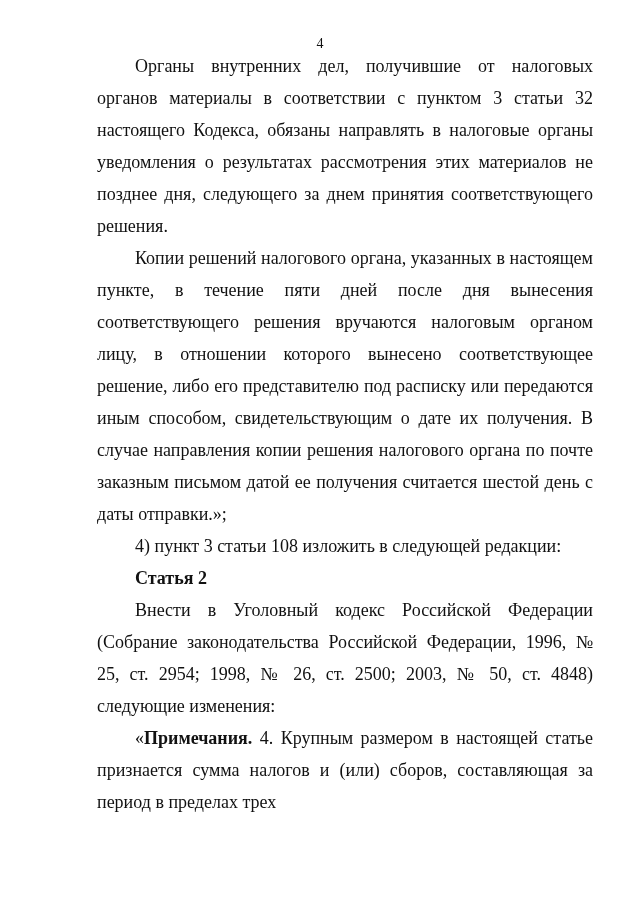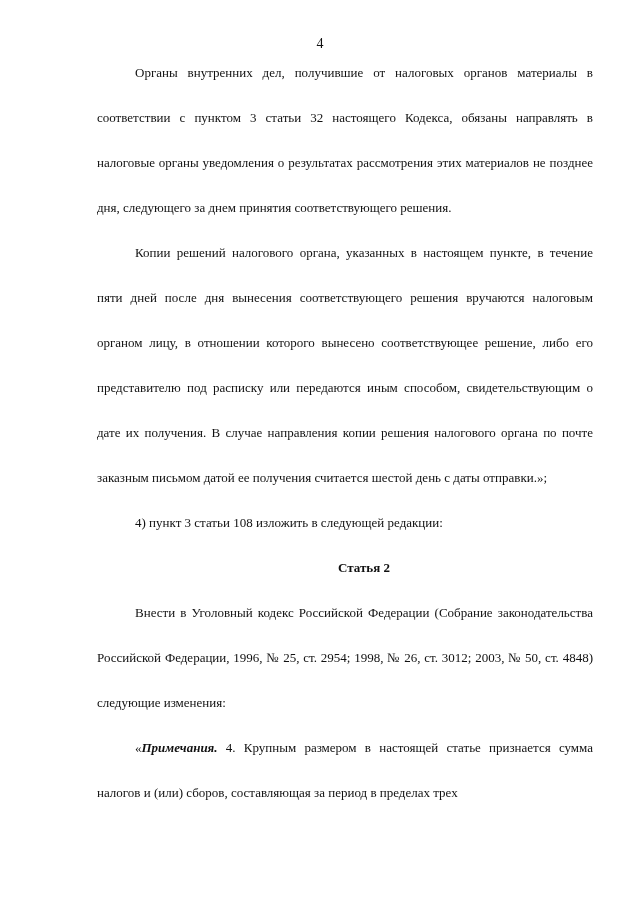--- a/index.html
+++ b/index.html
@@ -7,34 +7,34 @@
   .page {
     position: absolute; left: 0; top: 0; width: 640px; height: 900px;
     font-family: "Liberation Serif", serif; color: #111;
   }
   .page-number {
     position: absolute; top: 36px; left: 0; width: 640px; text-align: center;
     font-size: 14px; line-height: 16px;
   }
   .body {
     position: absolute; left: 97px; top: 50px; width: 496px;
-    font-size: 13px; line-height: 45px;
+    font-size: 18px; line-height: 32px;
   }
   .p { margin: 0; text-align: justify; text-align-last: left; }
   .p.indent { text-indent: 38px; }
-  .heading { font-weight: bold; text-indent: 38px; margin: 0; text-align: center; }
-  b { font-weight: bold; font-style: italic; }
+  .heading { font-weight: bold; text-indent: 38px; margin: 0; }
+  b { font-weight: bold; }
 </style>
 </head>
 <body>
 
 <div class="page">
   <div class="page-number">4</div>
 
   <div class="body">
     <p class="p indent">Органы внутренних дел, получившие от налоговых органов материалы в соответствии с пунктом 3 статьи 32 настоящего Кодекса, обязаны направлять в налоговые органы уведомления о результатах рассмотрения этих материалов не позднее дня, следующего за днем принятия соответствующего решения.</p>
     <p class="p indent">Копии решений налогового органа, указанных в настоящем пункте, в течение пяти дней после дня вынесения соответствующего решения вручаются налоговым органом лицу, в отношении которого вынесено соответствующее решение, либо его представителю под расписку или передаются иным способом, свидетельствующим о дате их получения. В случае направления копии решения налогового органа по почте заказным письмом датой ее получения считается шестой день с даты отправки.»;</p>
     <p class="p indent">4) пункт 3 статьи 108 изложить в следующей редакции:</p>
     <p class="heading">Статья 2</p>
-    <p class="p indent">Внести в Уголовный кодекс Российской Федерации (Собрание законодательства Российской Федерации, 1996, № 25, ст. 2954; 1998, № 26, ст. 3012; 2003, № 50, ст. 4848) следующие изменения:</p>
+    <p class="p indent">Внести в Уголовный кодекс Российской Федерации (Собрание законодательства Российской Федерации, 1996, № 25, ст. 2954; 1998, № 26, ст. 2500; 2003, № 50, ст. 4848) следующие изменения:</p>
     <p class="p indent"><span>«</span><b>Примечания.</b><span> 4. Крупным размером в настоящей статье признается сумма налогов и (или) сборов, составляющая за период в пределах трех</span></p>
   </div>
 </div>
 
 </body></html>

